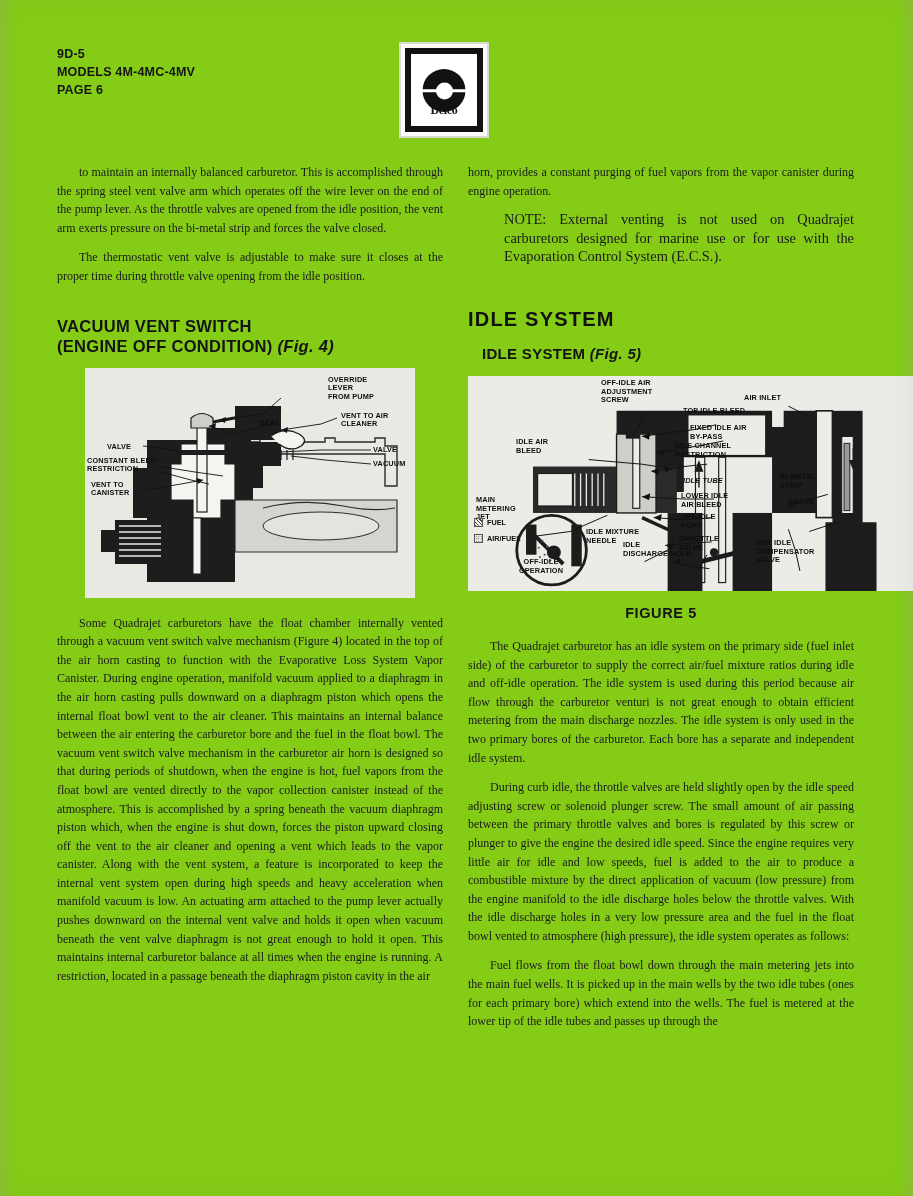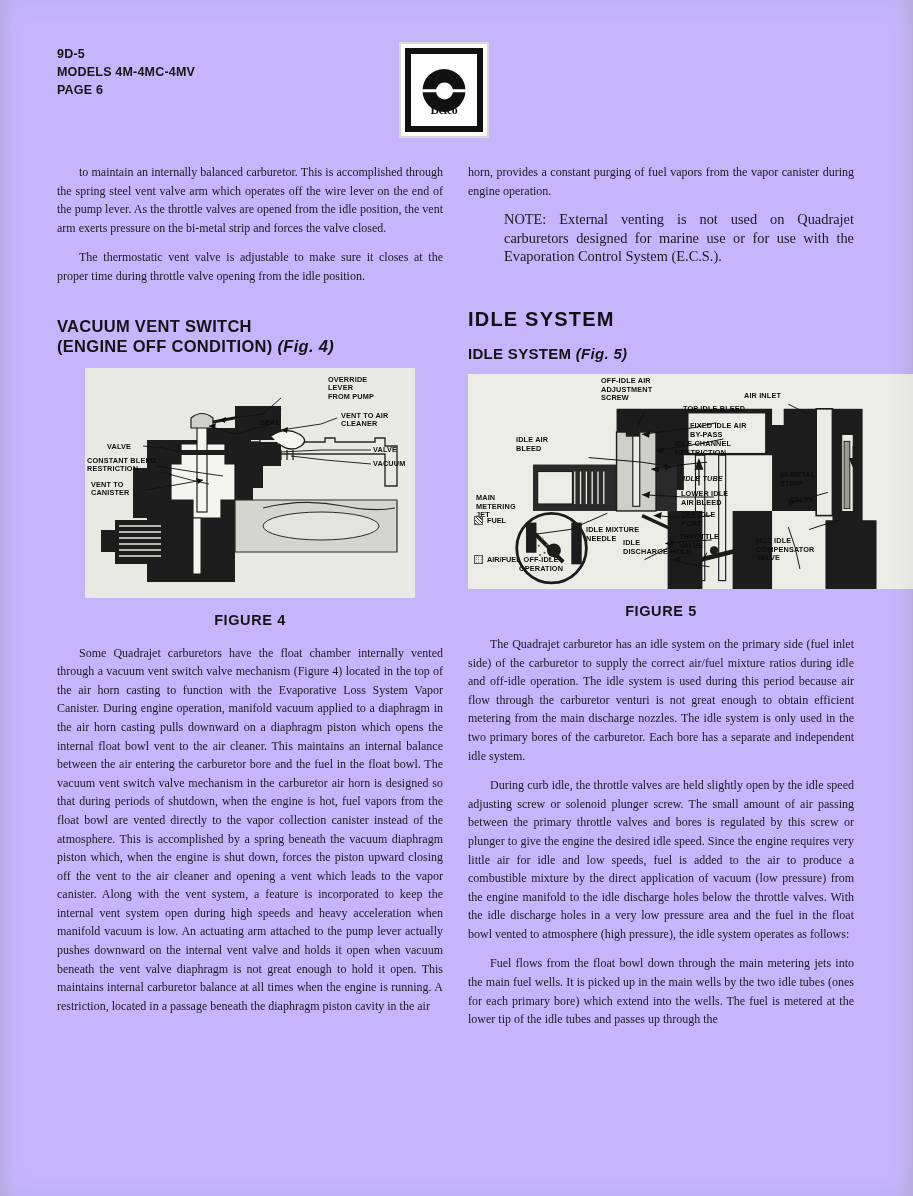--- a/index.html
+++ b/index.html
@@ -10,21 +10,21 @@
   }
   body {
     font-family: "Liberation Serif", serif;
     color: #1a1a1a;
   }
   #page {
     position: relative;
     width: 913px;
     height: 1196px;
     margin: 0 auto;
-    background: #c4b5fd;
+    background: #84cc16;
     overflow: hidden;
   }
   
   #page::after {
     content: "";
     position: absolute;
     inset: 0;
     pointer-events: none;
     box-shadow: inset 0 0 26px rgba(120,120,110,0.10);
   }
@@ -162,21 +162,21 @@
     font-size: 20px;
     letter-spacing: 1.2px;
     margin: 0;
     color: #111;
   }
   h3.sub-head {
     font-family: "Liberation Sans", sans-serif;
     font-weight: bold;
     font-size: 15px;
     letter-spacing: 0.3px;
-    margin: 0;
+    margin: 14px;
     color: #141414;
   }
   h3.sub-head .fig-ref { font-style: italic; }
 
   .fig-caption {
     font-family: "Liberation Sans", sans-serif;
     font-weight: bold;
     font-size: 14.5px;
     letter-spacing: 0.6px;
     text-align: center;
@@ -336,21 +336,20 @@
       <div class="fig-label" style="left:175px;top:51px;">SEAL</div>
       <div class="fig-label" style="left:288px;top:78px;">VALVE</div>
       <div class="fig-label" style="left:288px;top:92px;">VACUUM</div>
       <div class="fig-label" style="left:22px;top:75px;">VALVE</div>
       <div class="fig-label" style="left:2px;top:89px;">CONSTANT BLEED
 RESTRICTION</div>
       <div class="fig-label" style="left:6px;top:113px;">VENT TO
 CANISTER</div>
     </div>
 
-    <div class="fig-caption" style="margin-top:14px;">FIGURE 4</div>
 
     <p class="body" style="margin-top:16px;">Some Quadrajet carburetors have the float chamber internally vented through a vacuum vent switch valve mechanism (Figure 4) located in the top of the air horn casting to function with the Evaporative Loss System Vapor Canister. During engine operation, manifold vacuum applied to a diaphragm in the air horn casting pulls downward on a diaphragm piston which opens the internal float bowl vent to the air cleaner. This maintains an internal balance between the air entering the carburetor bore and the fuel in the float bowl. The vacuum vent switch valve mechanism in the carburetor air horn is designed so that during periods of shutdown, when the engine is hot, fuel vapors from the float bowl are vented directly to the vapor collection canister instead of the atmosphere. This is accomplished by a spring beneath the vacuum diaphragm piston which, when the engine is shut down, forces the piston upward closing off the vent to the air cleaner and opening a vent which leads to the vapor canister. Along with the vent system, a feature is incorporated to keep the internal vent system open during high speeds and heavy acceleration when manifold vacuum is low. An actuating arm attached to the pump lever actually pushes downward on the internal vent valve and holds it open when vacuum beneath the vent valve diaphragm is not great enough to hold it open. This maintains internal carburetor balance at all times when the engine is running. A restriction, located in a passage beneath the diaphragm piston cavity in the air</p>
   </div>
 
   <div class="column" id="col-right">
 
     <p class="body noindent">horn, provides a constant purging of fuel vapors from the vapor canister during engine operation.</p>
 
     <p class="note">NOTE: External venting is not used on Quadrajet carburetors designed for marine use or for use with the Evaporation Control System (E.C.S.).</p>
 
@@ -494,21 +493,21 @@
       <div class="fig-label" style="left:288px;top:163px;">HOT IDLE
 COMPENSATOR
 VALVE</div>
       <div class="fig-label c" style="left:42px;top:182px;width:62px;">OFF-IDLE
 OPERATION</div>
 
       <div class="legend-row" style="left:6px;top:142px;justify-content:space-between;">
         <span class="sw fuel"></span>
         <span>FUEL</span>
       </div>
-      <div class="legend-row" style="left:6px;top:158px;margin-top:23px;">
+      <div class="legend-row" style="left:6px;top:158px;">
         <span class="sw airfuel"></span>
         <span>AIR/FUEL</span>
       </div>
     </div>
 
     <div class="fig-caption" style="margin-top:14px;">FIGURE 5</div>
 
     <p class="body" style="margin-top:16px;">The Quadrajet carburetor has an idle system on the primary side (fuel inlet side) of the carburetor to supply the correct air/fuel mixture ratios during idle and off-idle operation. The idle system is used during this period because air flow through the carburetor venturi is not great enough to obtain efficient metering from the main discharge nozzles. The idle system is only used in the two primary bores of the carburetor. Each bore has a separate and independent idle system.</p>
     <p class="body">During curb idle, the throttle valves are held slightly open by the idle speed adjusting screw or solenoid plunger screw. The small amount of air passing between the primary throttle valves and bores is regulated by this screw or plunger to give the engine the desired idle speed. Since the engine requires very little air for idle and low speeds, fuel is added to the air to produce a combustible mixture by the direct application of vacuum (low pressure) from the engine manifold to the idle discharge holes below the throttle valves. With the idle discharge holes in a very low pressure area and the fuel in the float bowl vented to atmosphere (high pressure), the idle system operates as follows:</p>
     <p class="body">Fuel flows from the float bowl down through the main metering jets into the main fuel wells. It is picked up in the main wells by the two idle tubes (ones for each primary bore) which extend into the wells. The fuel is metered at the lower tip of the idle tubes and passes up through the</p>

